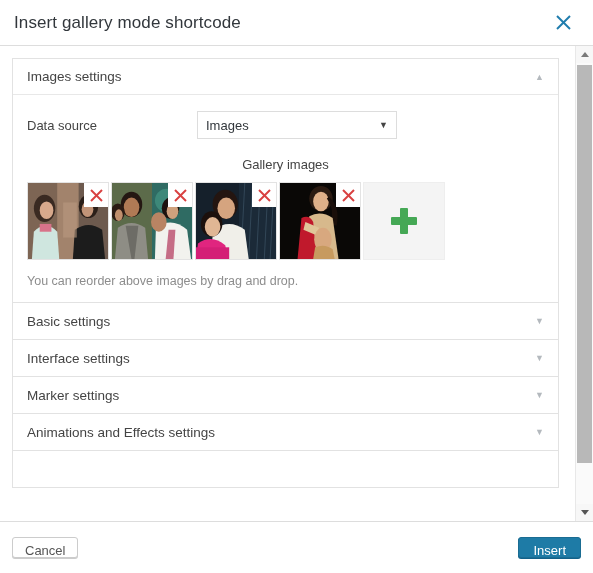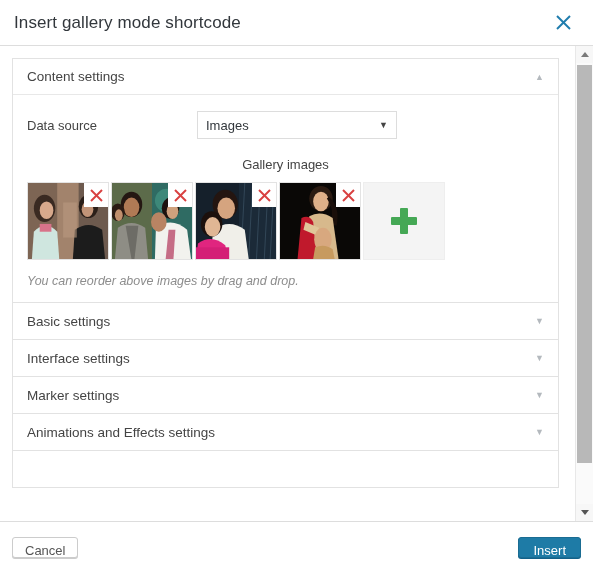--- a/index.html
+++ b/index.html
@@ -222,21 +222,20 @@
   .plus::before, .plus::after {
     content: "";
     position: absolute;
     background: #45a855;
     border-radius: 1px;
   }
   .plus::before { left: 9px; top: 0; width: 8px; height: 26px; }
   .plus::after  { top: 9px; left: 0; height: 8px; width: 26px; }
 
   .hint {
-    font-style: italic;
     font-size: 12.5px;
     color: #8d8d8d;
     margin-top: 14px;
   }
 
   
   .modal-footer {
     flex: 0 0 52px;
     height: 52px;
     border-top: 1px solid #ddd;
@@ -332,21 +331,21 @@
     </button>
   </div>
 
   <div class="modal-body">
     <div class="scroll-region">
 
       <div class="accordion">
 
         <div class="panel">
           <div class="panel-head open">
-            <span class="panel-title">Content settings</span>
+            <span class="panel-title">Images settings</span>
             <span class="panel-arrow">▲</span>
           </div>
 
           <div class="panel-body">
 
             <div class="form-row">
               <label class="form-label">Data source</label>
               <div class="select-wrap">
                 <select class="styled">
                   <option>Images</option>

